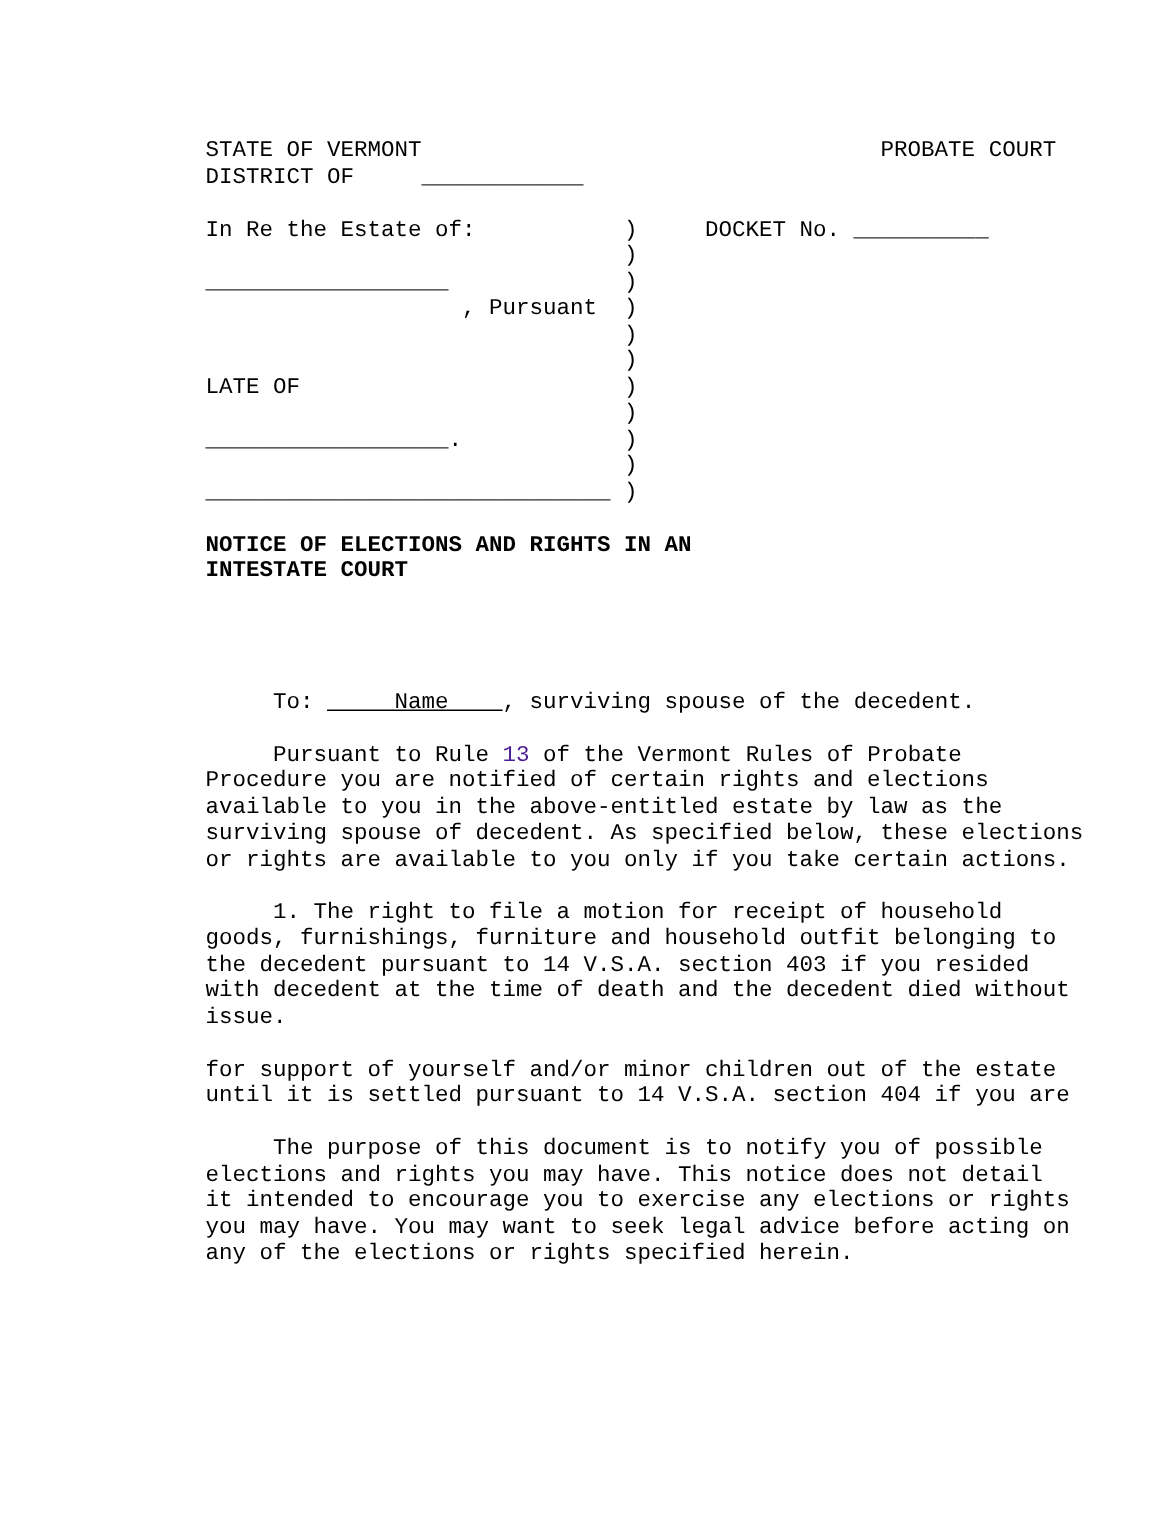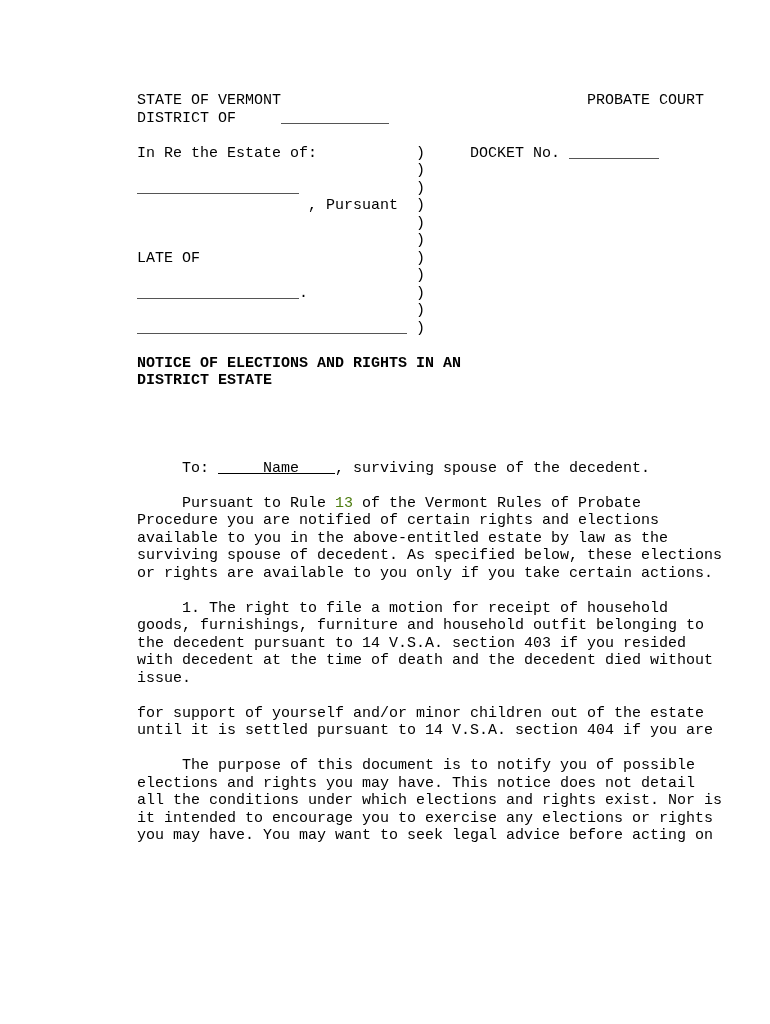--- a/index.html
+++ b/index.html
@@ -31,21 +31,21 @@
   .mt1 { margin-top: 17.5px; }
   .title-block {
     margin-top: 17.5px;
     font-weight: bold;
   }
   .to-line { margin-top: 70px; }
   .u {
     text-decoration: underline;
   }
   .link {
-    color: #4d7c0f;
+    color: #4c1d95;
     cursor: pointer;
   }
   .footer {
     position: absolute;
     top: 958px;
     left: 408px;
     transform: translateX(-50%);
     white-space: pre;
   }
 </style>
@@ -67,21 +67,21 @@
       <div class="line">                               )</div>
       <div class="line">LATE OF                        )</div>
       <div class="line">                               )</div>
       <div class="line">__________________.            )</div>
       <div class="line">                               )</div>
       <div class="line">______________________________ )</div>
     </div>
 
     <div class="title-block">
       <div class="line">NOTICE OF ELECTIONS AND RIGHTS IN AN</div>
-      <div class="line">DISTRICT ESTATE</div>
+      <div class="line">INTESTATE COURT</div>
     </div>
 
     <div class="line to-line"><span>     To: </span><span class="u">     Name    </span><span>, surviving spouse of the decedent.</span></div>
 
     <div class="para mt1">
       <div class="line"><span>     Pursuant to Rule </span><span class="link">13</span><span> of the Vermont Rules of Probate</span></div>
       <div class="line">Procedure you are notified of certain rights and elections</div>
       <div class="line">available to you in the above-entitled estate by law as the</div>
       <div class="line">surviving spouse of decedent. As specified below, these elections</div>
       <div class="line">or rights are available to you only if you take certain actions.</div>
@@ -96,21 +96,20 @@
     </div>
 
     <div class="para mt1">
       <div class="line">for support of yourself and/or minor children out of the estate</div>
       <div class="line">until it is settled pursuant to 14 V.S.A. section 404 if you are</div>
     </div>
 
     <div class="para mt1">
       <div class="line">     The purpose of this document is to notify you of possible</div>
       <div class="line">elections and rights you may have. This notice does not detail</div>
-      <div class="line">all the conditions under which elections and rights exist. Nor is</div>
       <div class="line">it intended to encourage you to exercise any elections or rights</div>
       <div class="line">you may have. You may want to seek legal advice before acting on</div>
       <div class="line">any of the elections or rights specified herein.</div>
     </div>
 
   </div>
 
   <div class="footer">- 1 -</div>
 </div>
 

